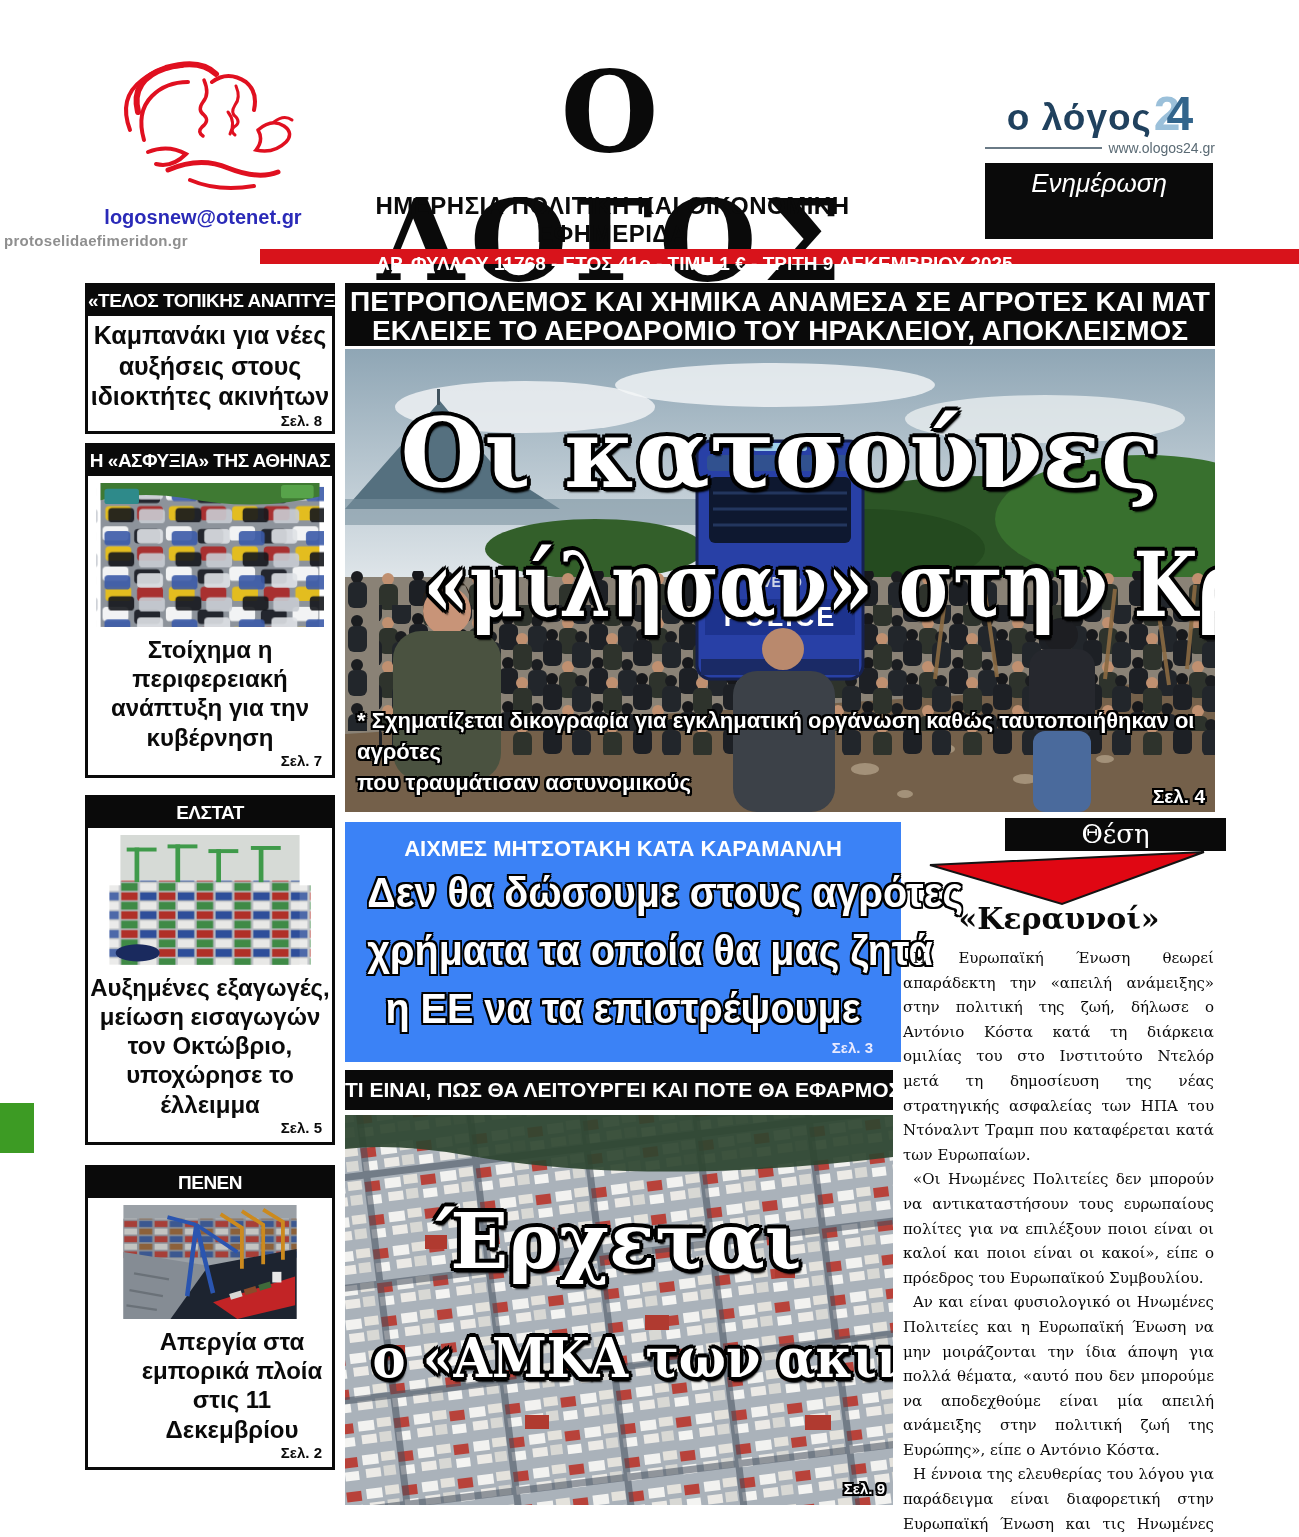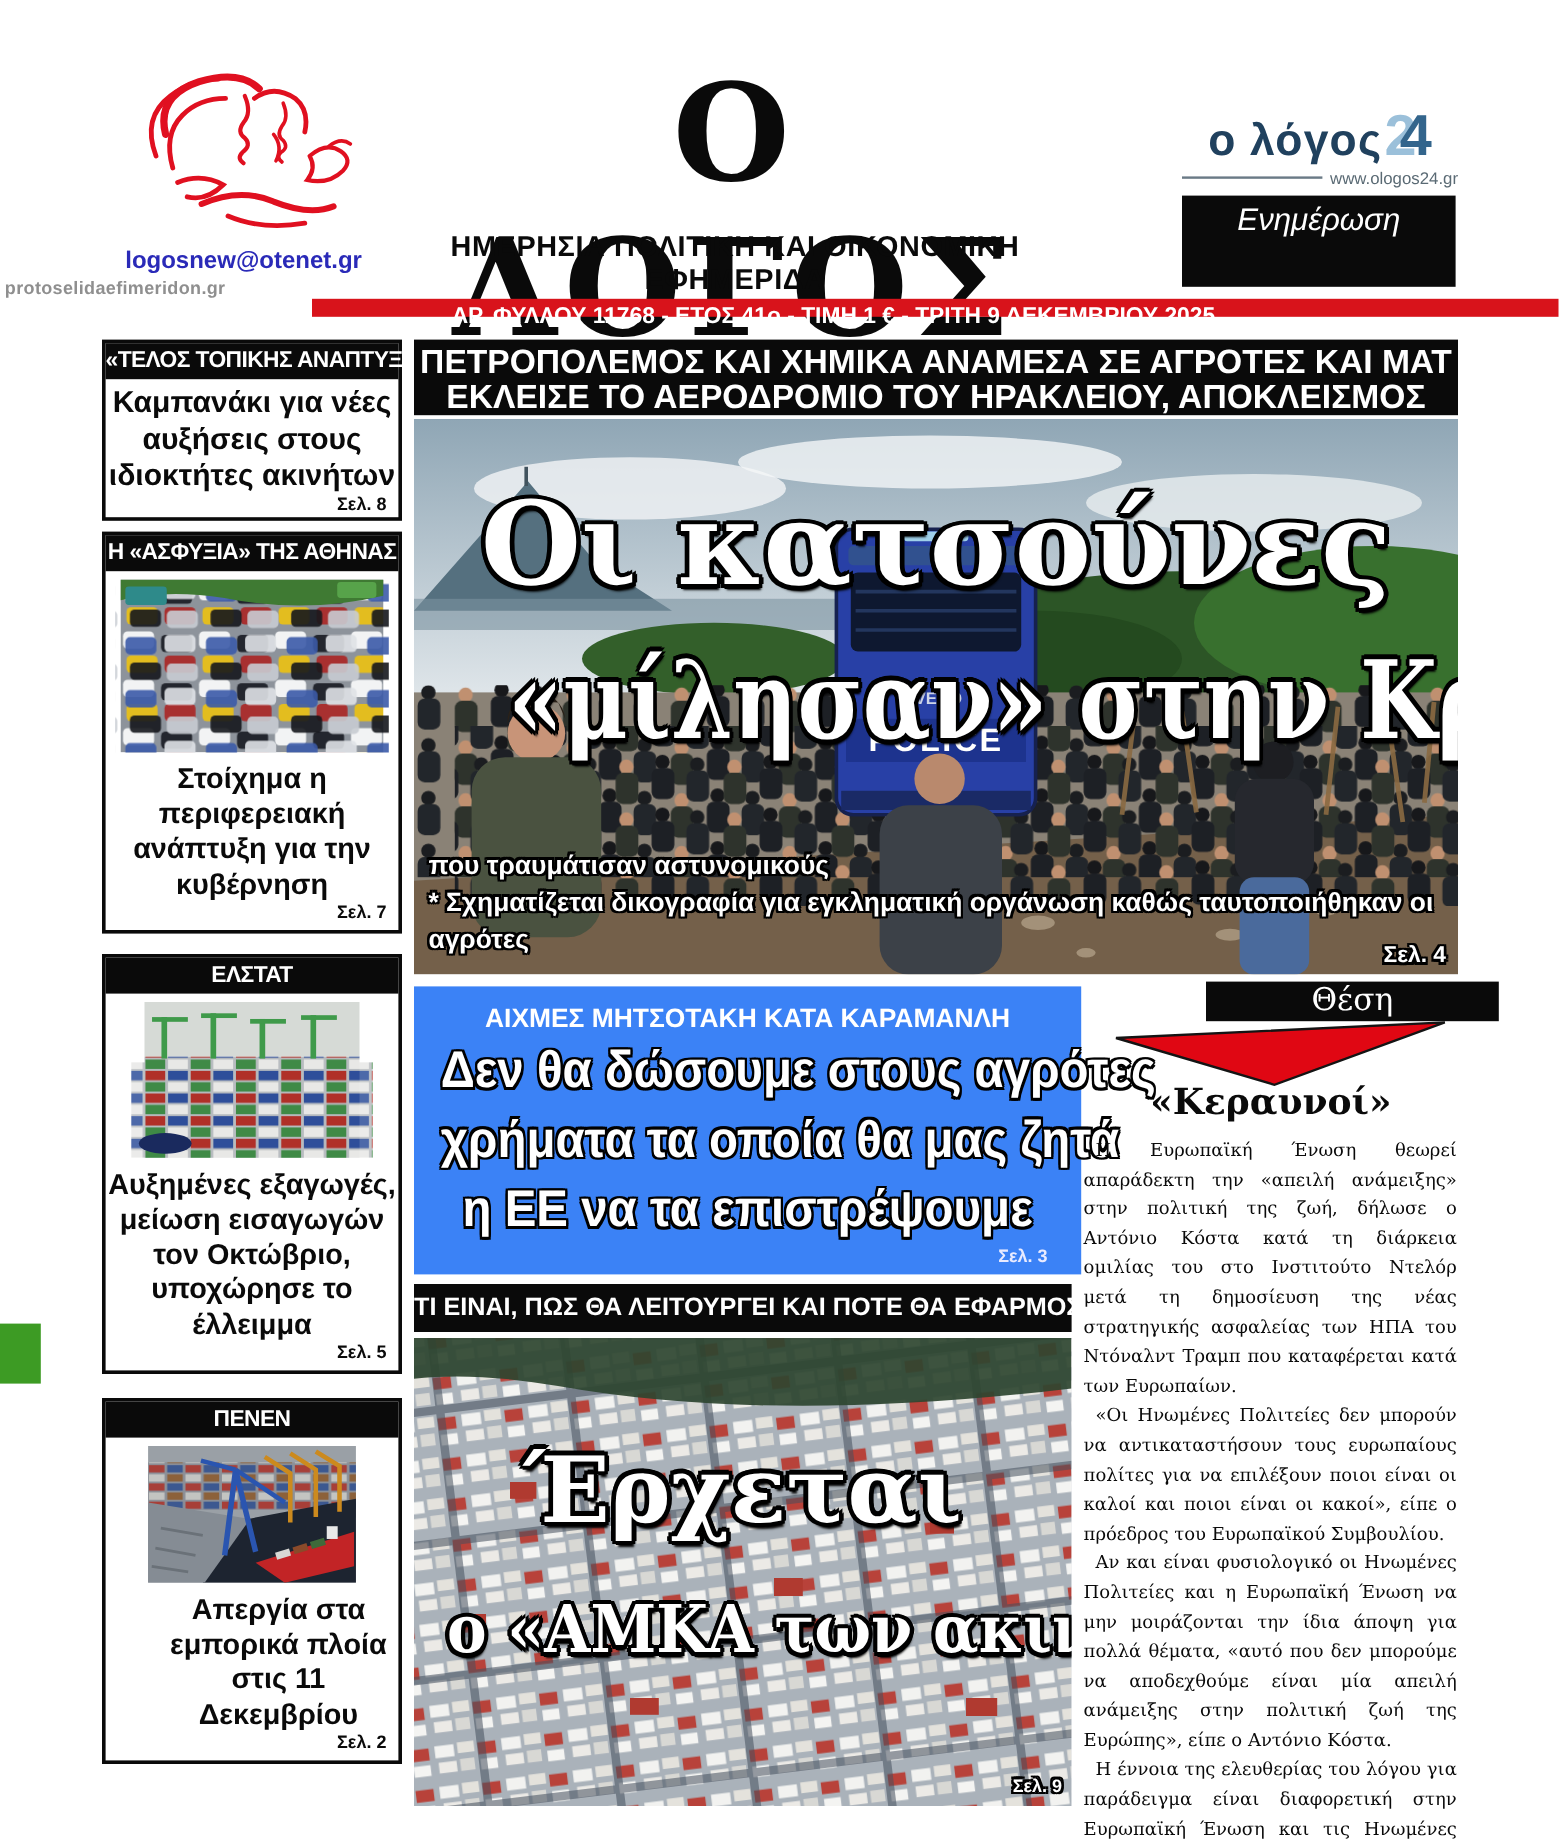--- a/index.html
+++ b/index.html
@@ -55,21 +55,21 @@
   #bbl1{top:46px;} #bbl2{top:104px;} #bbl3{top:162px;}
   #bb-page{right:28px;bottom:6px;color:#e8eaff;font-weight:bold;font-size:15px;}
   
   #kicker2{left:345px;top:1070px;width:548px;height:40px;background:#0a0a0a;color:#fff;text-align:center;
       font-weight:bold;font-size:21px;line-height:40px;white-space:nowrap;}
   #amkaphoto{left:345px;top:1115px;width:548px;height:390px;overflow:hidden;}
   #am1{top:82px;font-size:76px;}
   #am2{top:210px;font-size:55px;transform:scaleX(0.9);transform-origin:center;}
   #am-page{right:8px;bottom:8px;font-weight:bold;font-size:15px;}
   
-  #op-bar{left:1005px;top:818px;width:244px;height:33px;background:#0a0a0a;color:#fff;text-align:center;
+  #op-bar{left:1005px;top:818px;width:221px;height:33px;background:#0a0a0a;color:#fff;text-align:center;
       font-family:"DejaVu Serif","Liberation Serif",serif;font-size:26px;line-height:32px;}
   #op-tri{left:928px;top:849px;width:280px;height:58px;}
   #op-title{left:903px;top:901px;width:312px;text-align:center;font-family:"DejaVu Serif","Liberation Serif",serif;
       font-weight:bold;font-size:30px;}
   #op-body{left:903px;top:946px;width:311px;font-family:"DejaVu Serif","Liberation Serif",serif;
       font-size:15px;line-height:24.6px;text-align:justify;}
   #op-body p{margin:0;text-indent:10px;}
 </style>
 </head>
 <body>
@@ -295,22 +295,22 @@
         <path d="M600,250 L590,330"></path>
           <path d="M640,244 L652,328"></path>
           <path d="M770,240 L760,330"></path>
         <path d="M812,252 L824,336"></path>
           <path d="M850,236 L842,320"></path>
       </g>
     </svg>
     <div id="hl1" class="abs hl outl">Οι κατσούνες</div>
     <div id="hl2" class="abs hl outl">«μίλησαν» στην Κρήτη</div>
     <div id="lead-caption" class="abs outl-sm">
+      <div>* Σχηματίζεται δικογραφία για εγκληματική οργάνωση καθώς ταυτοποιήθηκαν οι αγρότες</div>
       <div>που τραυμάτισαν αστυνομικούς</div>
-      <div>* Σχηματίζεται δικογραφία για εγκληματική οργάνωση καθώς ταυτοποιήθηκαν οι αγρότες</div>
     </div>
     <div id="lead-page" class="abs outl-sm">Σελ. 4</div>
   </div>
 
   <div id="bluebox" class="abs">
     <div id="bb-kick" class="abs">ΑΙΧΜΕΣ ΜΗΤΣΟΤΑΚΗ ΚΑΤΑ ΚΑΡΑΜΑΝΛΗ</div>
     <div id="bbl1" class="abs bbl outl-sm">Δεν θα δώσουμε στους αγρότες</div>
     <div id="bbl2" class="abs bbl outl-sm">χρήματα τα οποία θα μας ζητά</div>
     <div id="bbl3" class="abs bbl outl-sm">η ΕΕ να τα επιστρέψουμε</div>
     <div id="bb-page" class="abs">Σελ. 3</div>

